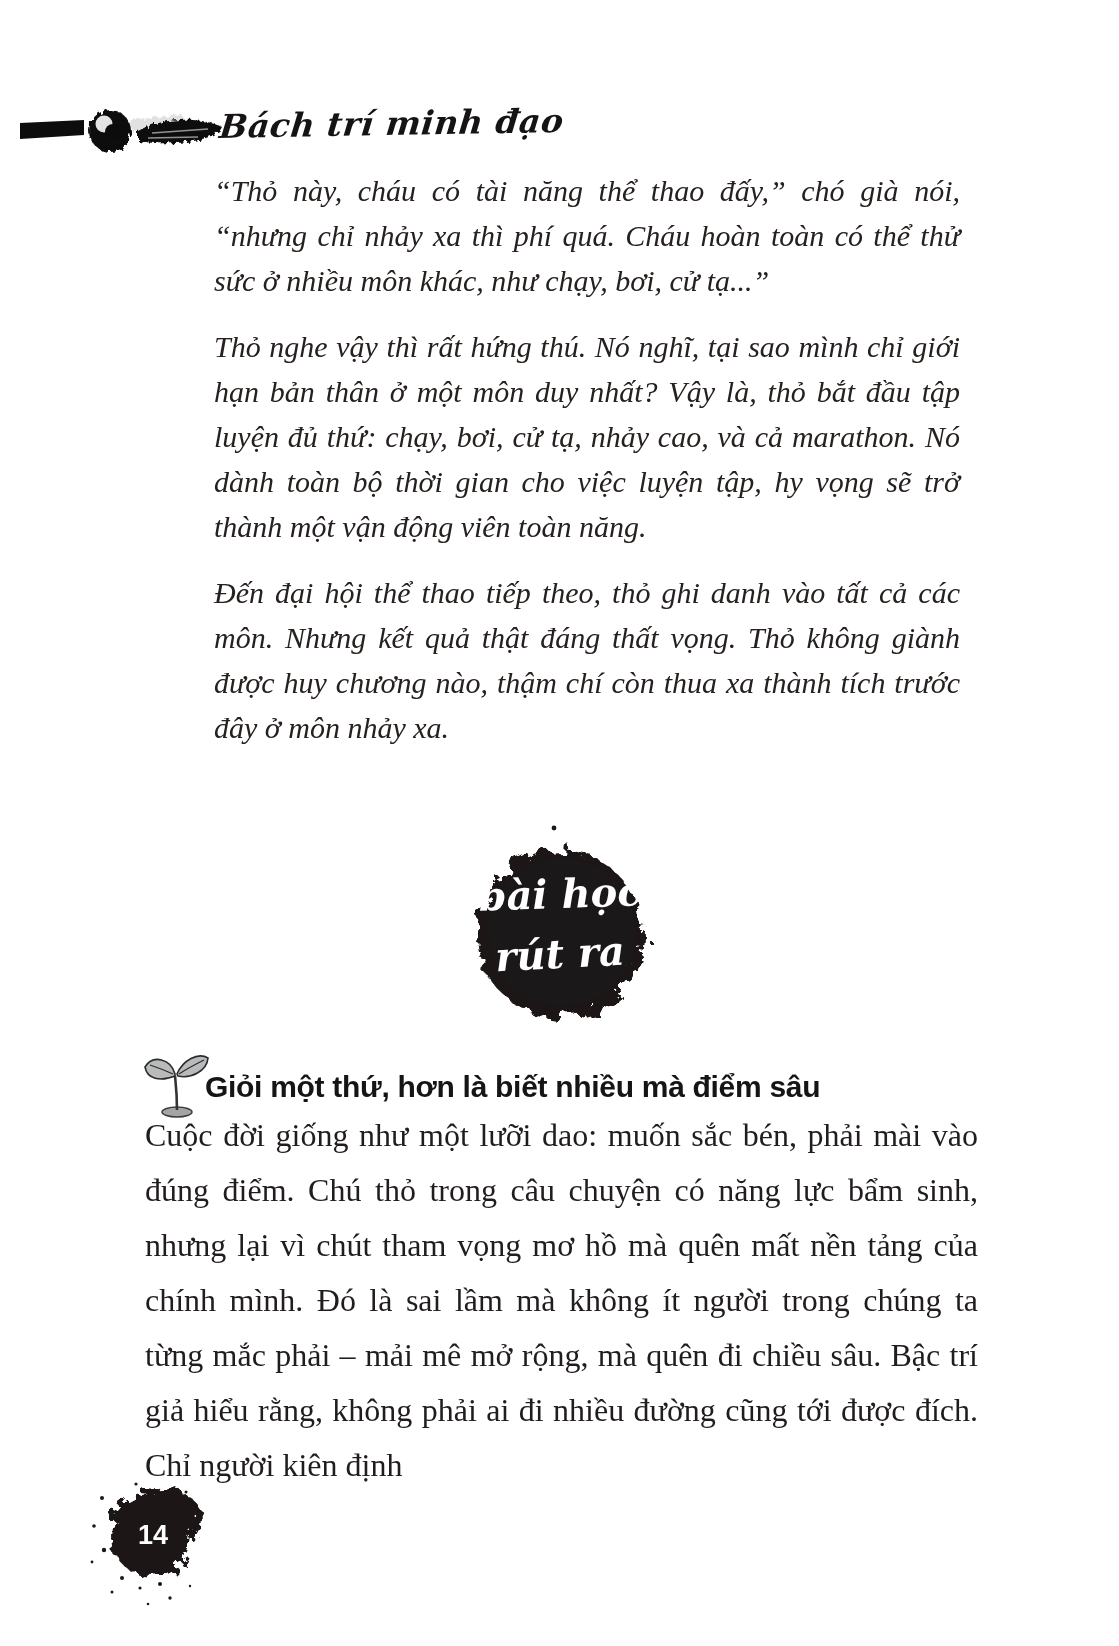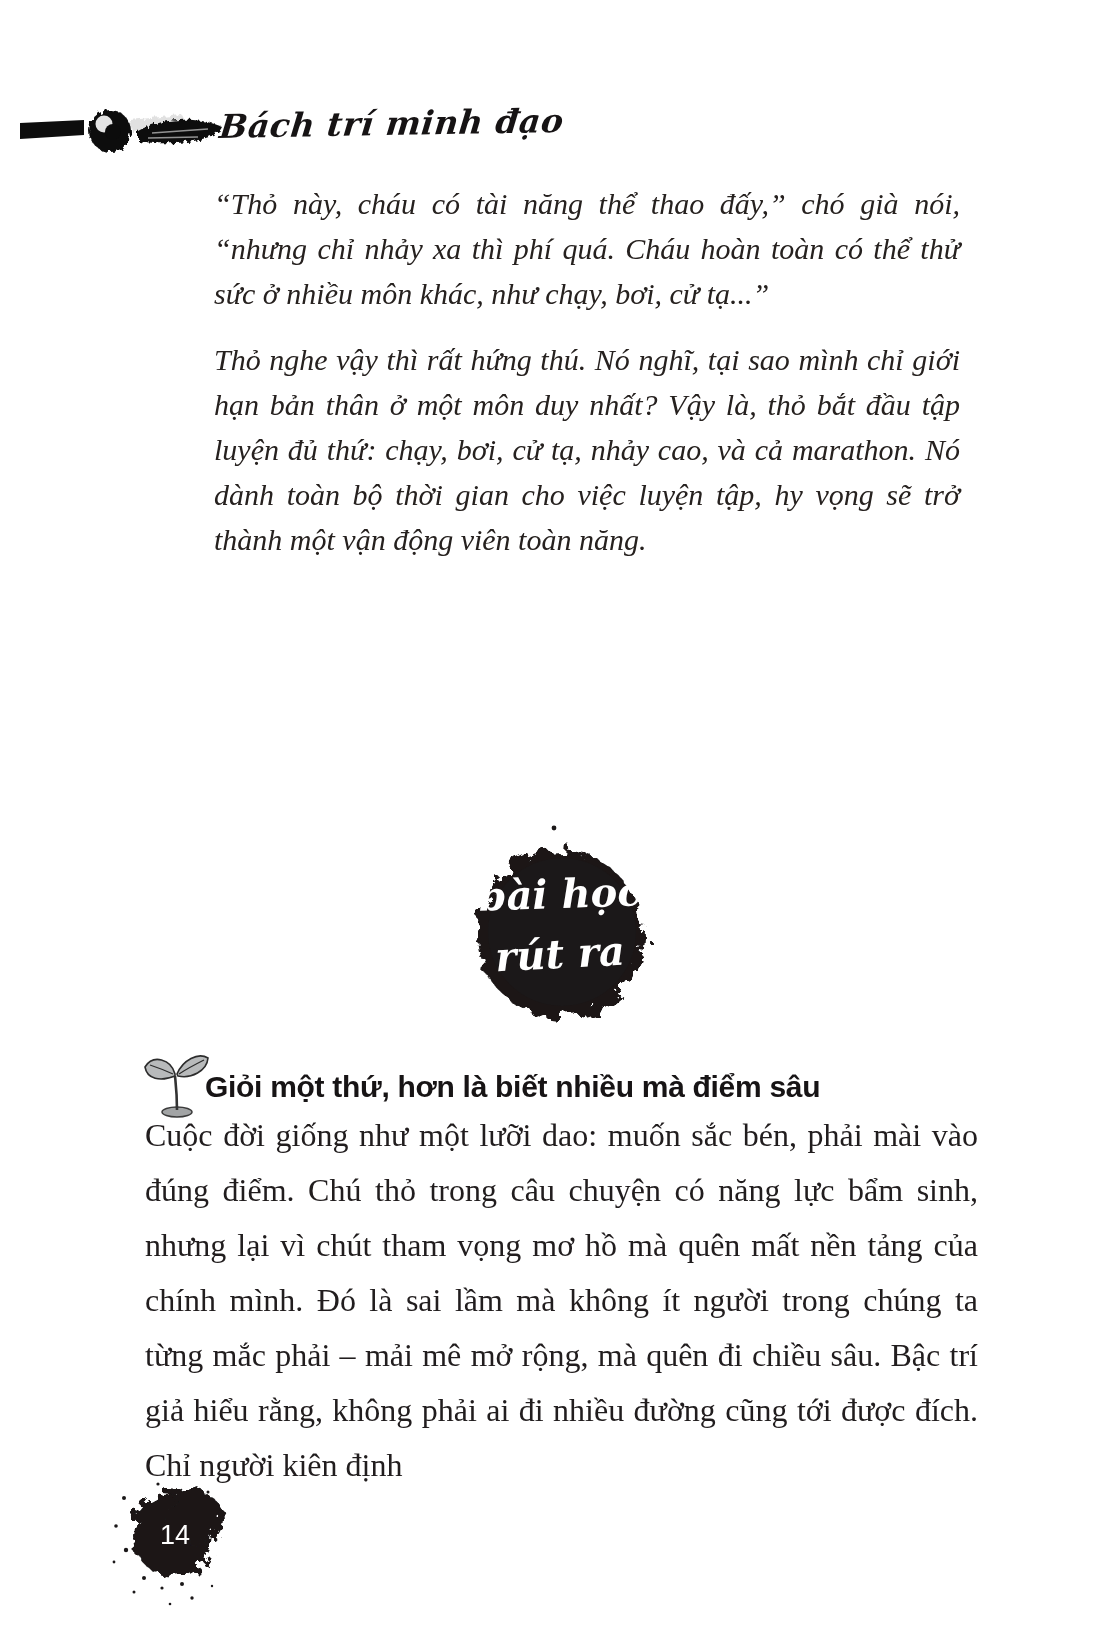--- a/index.html
+++ b/index.html
@@ -12,21 +12,21 @@
   .header { position:absolute; left:20px; top:98px; width:450px; height:66px; }
   .brush-svg { position:absolute; left:0; top:6px; }
   .header-title {
     position:absolute; left:200px; top:6px;
     font-family:"DejaVu Serif", serif; font-style:italic; font-weight:bold;
     font-size:33px; letter-spacing:0.5px; color:#161314;
     transform:skewX(-7deg) rotate(-1deg); white-space:nowrap;
   }
 
   
-  .story { position:absolute; left:214px; top:181px; width:746px; }
+  .story { position:absolute; left:214px; top:168px; width:746px; }
   .story p {
     margin:0 0 21px 0; font-family:"Liberation Serif", serif; font-style:italic;
     font-size:30px; line-height:45px; text-align:justify; color:#26211f;
   }
 
   
   .lesson-badge { position:absolute; left:450px; top:822px; width:220px; height:220px; }
   .lesson-badge svg { position:absolute; left:0; top:0; }
   .badge-line {
     position:absolute; left:0; width:220px; text-align:center; color:#ffffff;
@@ -44,21 +44,21 @@
   }
 
   
   .body-text {
     position:absolute; left:145px; top:1108px; width:833px;
     font-family:"Liberation Serif", serif; font-size:32px; line-height:55px;
     text-align:justify; color:#211d1e;
   }
 
   
-  .page-splat { position:absolute; left:104px; top:1476px; width:170px; height:170px; }
+  .page-splat { position:absolute; left:82px; top:1476px; width:170px; height:170px;font-weight:bold; }
   .page-splat svg { position:absolute; left:0; top:0; }
   .page-number {
     position:absolute; left:16px; top:44px; width:110px; text-align:center;
     font-family:"Liberation Sans", sans-serif; font-size:27px; color:#ffffff;
   }
 </style>
 </head>
 <body>
 
 <div class="page">
@@ -78,20 +78,21 @@
       <polygon points="110,16 162,11 168,22 112,28" fill="#c9c9c9" opacity="0.55" filter="url(#roughB)"></polygon>
       <path d="M118,27 C142,14 178,12 202,23 C196,37 152,43 118,37 Z" fill="#0b0b0b" filter="url(#roughB)"></path>
       <path d="M132,29 L188,25 M128,34 L178,33" stroke="#ffffff" stroke-width="1.6" opacity="0.55"></path>
     </svg>
     <div class="header-title">Bách trí minh đạo</div>
   </div>
 
   <div class="story">
     <p>“Thỏ này, cháu có tài năng thể thao đấy,” chó già nói, “nhưng chỉ nhảy xa thì phí quá. Cháu hoàn toàn có thể thử sức ở nhiều môn khác, như chạy, bơi, cử tạ...”</p>
     <p>Thỏ nghe vậy thì rất hứng thú. Nó nghĩ, tại sao mình chỉ giới hạn bản thân ở một môn duy nhất? Vậy là, thỏ bắt đầu tập luyện đủ thứ: chạy, bơi, cử tạ, nhảy cao, và cả marathon. Nó dành toàn bộ thời gian cho việc luyện tập, hy vọng sẽ trở thành một vận động viên toàn năng.</p>
+    <p>Đến đại hội thể thao tiếp theo, thỏ ghi danh vào tất cả các môn. Nhưng kết quả thật đáng thất vọng. Thỏ không giành được huy chương nào, thậm chí còn thua xa thành tích trước đây ở môn nhảy xa.</p>
   </div>
 
   <div class="lesson-badge">
     <svg width="220" height="220" viewBox="0 0 220 220">
       <defs>
         <filter id="rough1" x="-25%" y="-25%" width="150%" height="150%">
           <feTurbulence type="fractalNoise" baseFrequency="0.07" numOctaves="4" seed="11" result="n"></feTurbulence>
           <feDisplacementMap in="SourceGraphic" in2="n" scale="28"></feDisplacementMap>
         </filter>
       </defs>

